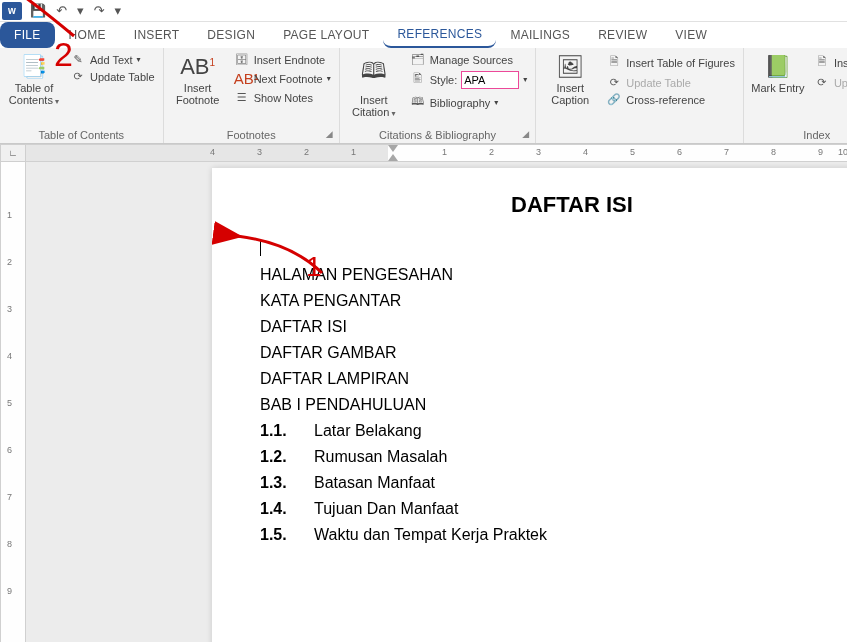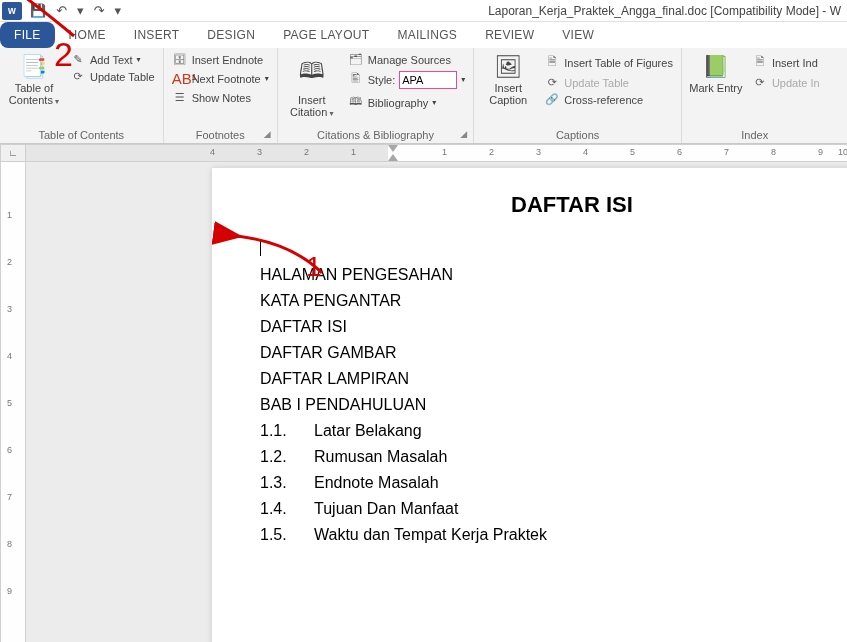--- a/index.html
+++ b/index.html
@@ -39,48 +39,48 @@
 .h-ruler .shade { position: absolute; top: 0; height: 100%; background: #e6e6e6; }
 
 .workspace { display: flex; height: 480px; background: #ececec; }
 .v-ruler { width: 26px; background: #fefefe; border-right: 1px solid #d0d0d0; border-left: 1px solid #d0d0d0; position: relative; font-size: 9px; color: #777; }
 .v-ruler .tick { position: absolute; left: 6px; }
 .page-wrap { flex: 1; position: relative; overflow: hidden; background: #ececec; }
 .page { position: absolute; left: 186px; top: 6px; width: 720px; min-height: 900px; background: #fff; box-shadow: 0 0 6px rgba(0,0,0,.15); padding: 24px 48px; font-family: "Times New Roman", serif; color: #000; }
 .page .doc-title { text-align: center; font-size: 22px; font-weight: bold; margin-bottom: 22px; }
 .page .line { font-size: 16px; margin: 8px 0; }
 .page .sub { font-size: 16px; margin: 8px 0; }
-.page .sub .num { display: inline-block; width: 54px; }
+.page .sub .num { display: inline-block; width: 54px; font-weight: bold; }
 .cursor-line { height: 18px; }
 .text-cursor { display: inline-block; width: 1px; height: 16px; background: #000; vertical-align: middle; }
 
 .anno { position: absolute; pointer-events: none; }
 .anno svg { overflow: visible; }
 </style>
 </head>
 <body>
 
 <div class="titlebar">
   <span class="app-icon">w</span>
   <div class="qat">
     <span>💾</span>
     <span>↶</span>
     <span>▾</span>
     <span>↷</span>
     <span>▾</span>
   </div>
-  <div class="titletext">Laporan_Kerja_Praktek_Angga_final.doc [Compatibility Mode] - W</div>
 </div>
 
 <div class="tabs">
   <div class="tab file">FILE</div>
   <div class="tab">HOME</div>
   <div class="tab">INSERT</div>
   <div class="tab">DESIGN</div>
   <div class="tab">PAGE LAYOUT</div>
+  <div class="tab active">REFERENCES</div>
   <div class="tab">MAILINGS</div>
   <div class="tab">REVIEW</div>
   <div class="tab">VIEW</div>
 </div>
 
 <div class="ribbon">
 
   <div class="group">
     <div class="group-body">
       <div class="big-btn">
@@ -97,20 +97,24 @@
           <span class="icon">⟳</span>
           <span>Update Table</span>
         </div>
       </div>
     </div>
     <div class="group-label">Table of Contents</div>
   </div>
 
   <div class="group">
     <div class="group-body">
+      <div class="big-btn">
+        <span class="icon" style="position:relative;">AB<sup style="color:#c43e1c;font-size:10px;">1</sup></span>
+        <span class="lbl">Insert Footnote</span>
+      </div>
       <div class="col">
         <div class="small-btn">
           <span class="icon">🗄</span>
           <span>Insert Endnote</span>
         </div>
         <div class="small-btn">
           <span class="icon" style="color:#c43e1c;font-size:15px;">AB¹</span>
           <span>Next Footnote</span>
             <span style="font-size:8px;">▾</span>
         </div>
@@ -164,21 +168,20 @@
         <div class="small-btn" style="color:#aaa;">
           <span class="icon">⟳</span>
           <span>Update Table</span>
         </div>
         <div class="small-btn">
           <span class="icon">🔗</span>
           <span>Cross-reference</span>
         </div>
       </div>
     </div>
-    <div class="group-label">Captions</div>
   </div>
 
   <div class="group" style="border-right:none;">
     <div class="group-body">
       <div class="big-btn">
         <span class="icon">📗</span>
         <span class="lbl">Mark Entry</span>
       </div>
       <div class="col">
         <div class="small-btn">
@@ -236,21 +239,21 @@
       <div class="doc-title">DAFTAR ISI</div>
       <div class="cursor-line"><span class="text-cursor"></span></div>
       <div class="line">HALAMAN PENGESAHAN</div>
       <div class="line">KATA PENGANTAR</div>
       <div class="line">DAFTAR ISI</div>
       <div class="line">DAFTAR GAMBAR</div>
       <div class="line">DAFTAR LAMPIRAN</div>
       <div class="line">BAB I  PENDAHULUAN</div>
       <div class="sub"><span class="num">1.1.</span><span>Latar Belakang</span></div>
       <div class="sub"><span class="num">1.2.</span><span>Rumusan Masalah</span></div>
-      <div class="sub"><span class="num">1.3.</span><span>Endnote Masalah</span></div>
+      <div class="sub"><span class="num">1.3.</span><span>Batasan Manfaat</span></div>
       <div class="sub"><span class="num">1.4.</span><span>Tujuan Dan Manfaat</span></div>
       <div class="sub"><span class="num">1.5.</span><span>Waktu dan Tempat Kerja Praktek</span></div>
     </div>
 
     <div class="anno" style="left:206px; top:66px;">
       <svg width="110" height="50">
         <defs>
             <marker id="ah1" markerWidth="10" markerHeight="8" refX="2" refY="4" orient="auto">
               <path d="M10,0 L0,4 L10,8 Z" fill="#d50000"></path>
             </marker>

